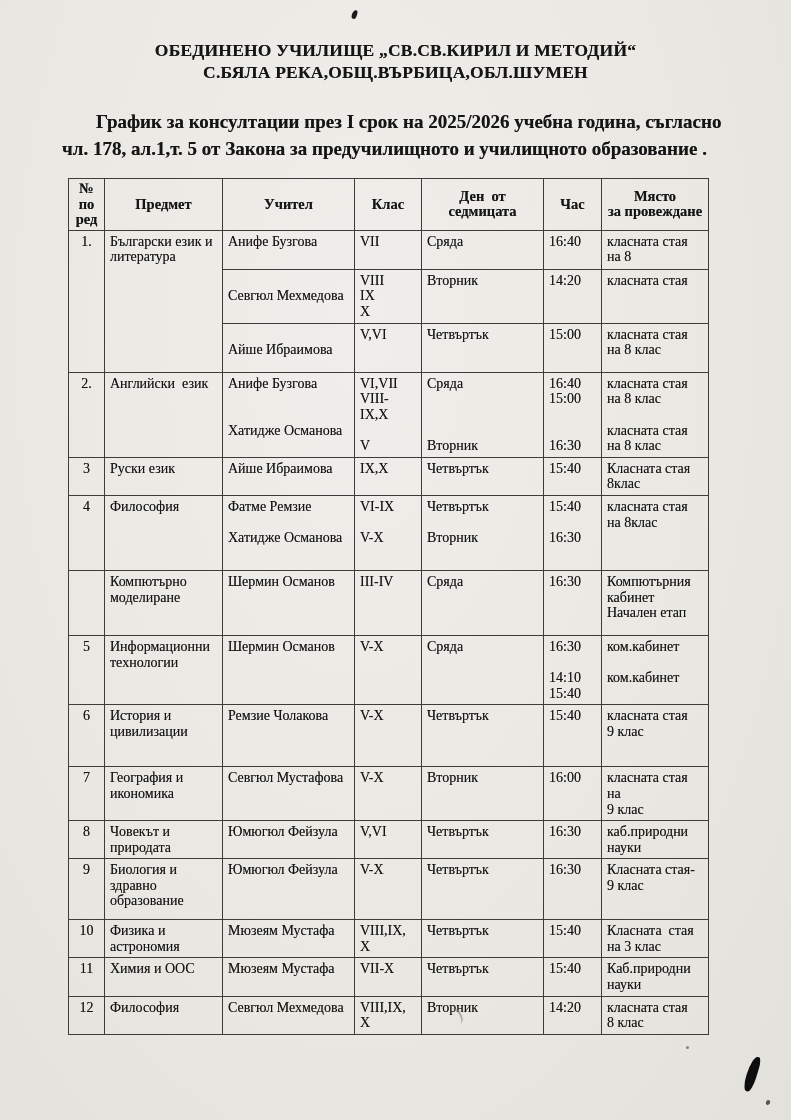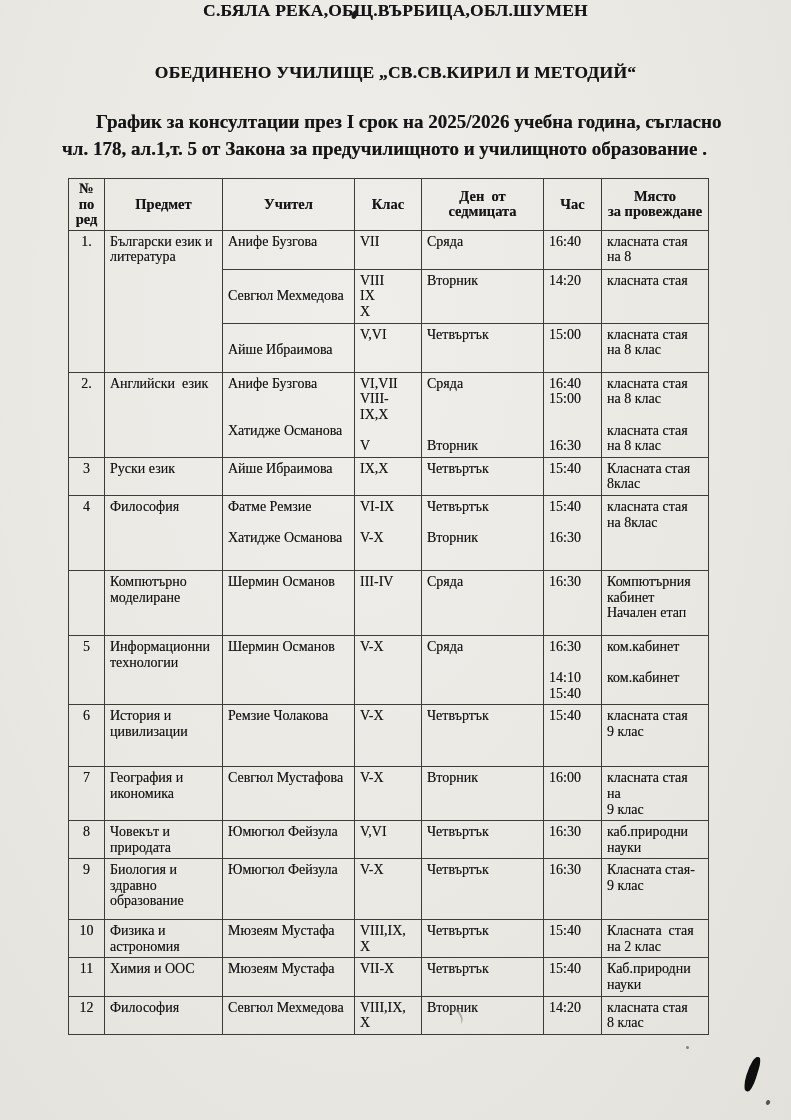--- a/index.html
+++ b/index.html
@@ -64,22 +64,22 @@
   .dot-right{
     left:766px;top:1100px;width:4px;height:5px;background:#33312c;
     border-radius:50%;opacity:.8;transform:rotate(30deg);
   }
 </style>
 </head>
 <body>
 
 <div class="page">
 
+  <div class="school first">ОБЕДИНЕНО  УЧИЛИЩЕ „СВ.СВ.КИРИЛ И МЕТОДИЙ“</div>
   <div class="school">С.БЯЛА РЕКА,ОБЩ.ВЪРБИЦА,ОБЛ.ШУМЕН</div>
-  <div class="school first">ОБЕДИНЕНО  УЧИЛИЩЕ „СВ.СВ.КИРИЛ И МЕТОДИЙ“</div>
 
   <p class="doc-title">График за консултации през I срок на 2025/2026  учебна година, съгласно чл. 178, ал.1,т. 5 от Закона за предучилищното и  училищното образование .</p>
 
   <table class="schedule">
       <colgroup>
         <col style="width: 36px;">
         <col style="width: 118px;">
         <col style="width: 132px;">
         <col style="width: 67px;">
         <col style="width: 122px;">
@@ -450,21 +450,21 @@
             <div class="cell-line">X</div>
           </td>
           <td class="col-day">
             <div class="cell-line">Четвъртък</div>
           </td>
           <td class="col-time">
             <div class="cell-line">15:40</div>
           </td>
           <td class="col-place">
             <div class="cell-line">Класната  стая</div>
-            <div class="cell-line">на 2 клас</div>
+            <div class="cell-line">на 3 клас</div>
           </td>
         </tr>
         <tr style="height: 32px;">
           <td class="col-num">
             <div class="cell-line">11</div>
           </td>
           <td class="col-subject">
             <div class="cell-line">Химия и ООС</div>
           </td>
           <td class="col-teacher">

